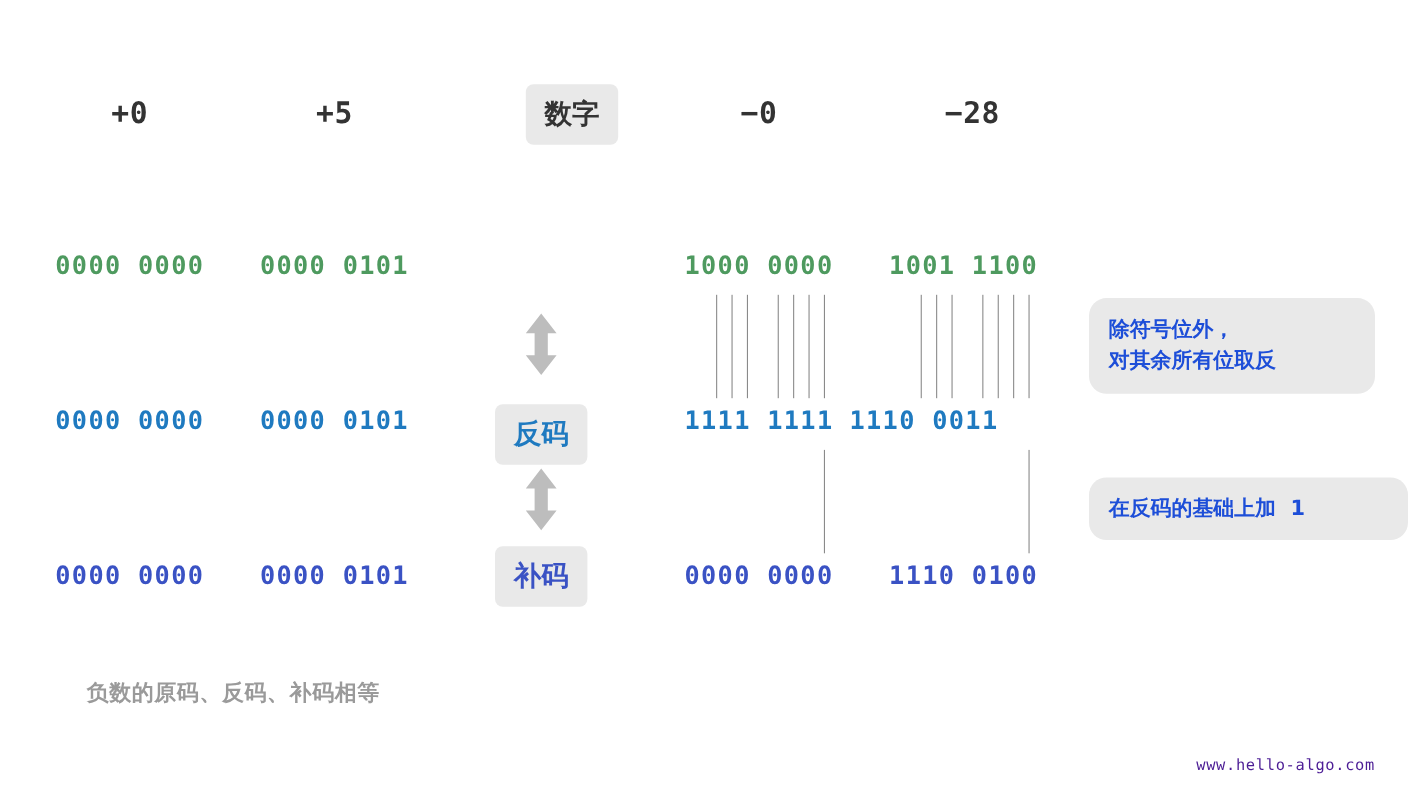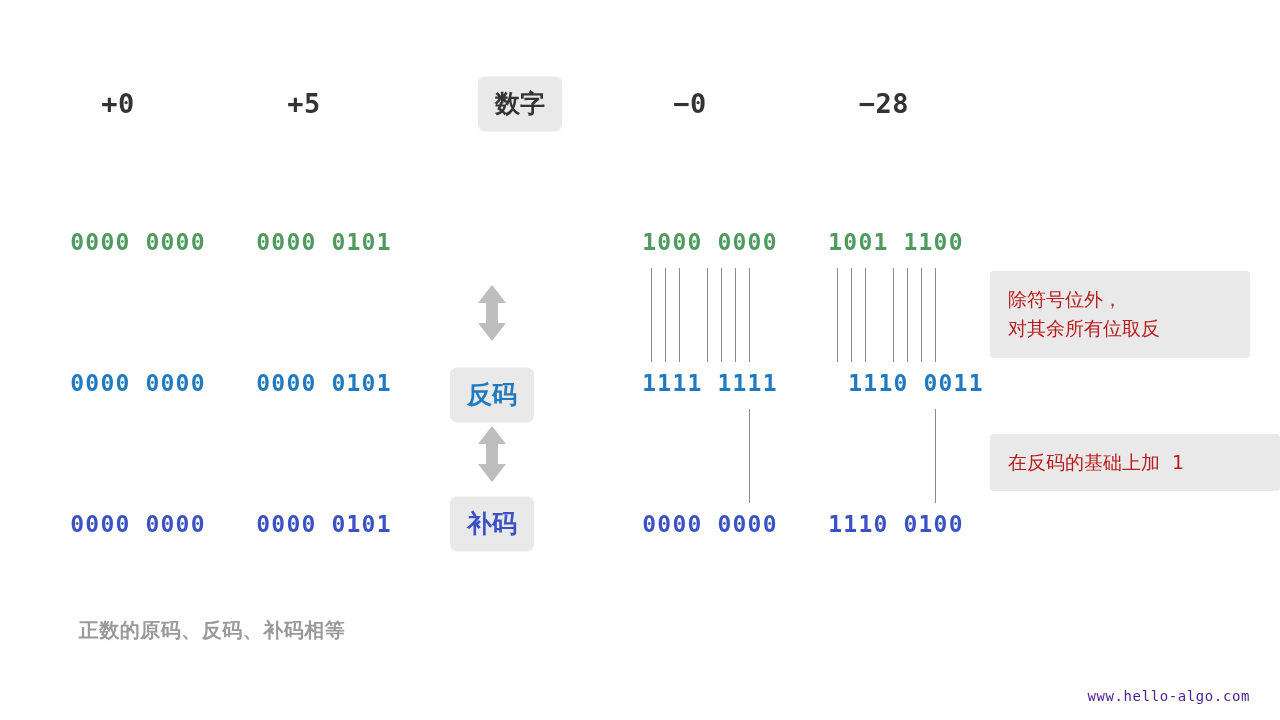--- a/index.html
+++ b/index.html
@@ -37,21 +37,20 @@
     transform: translate(-50%, -50%);
   }
 
   
   .bits {
     font-family: "DejaVu Sans Mono", "Liberation Mono", monospace;
     font-size: 23px;
     font-weight: bold;
     letter-spacing: 1.2px;
     transform: translate(-50%, -50%);
-    margin-left: 20px;
   }
   .bits.green  { color: #4e9a5f; }
   .bits.blue   { color: #1f7ac0; }
   .bits.indigo { color: #3a52c4; }
 
   
   .chip {
     background: #e9e9e9;
     border-radius: 7px;
     font-size: 25px;
@@ -68,24 +67,24 @@
 
   
   .dbl-arrow {
     transform: translate(-50%, -50%);
     line-height: 0;
   }
 
   
   .note {
     background: #e9e9e9;
-    border-radius: 4px;
-    color: #b91c1c;
+    border-radius: 16px;
+    color: #1d4ed8;
     font-size: 19px;
-    font-weight: normal;
+    font-weight: bold;
     line-height: 1.55;
     padding: 14px 18px;
   }
   .note-line { display: block; white-space: nowrap; }
 
   
   .caption {
     color: #9a9a9a;
     font-size: 20px;
     font-weight: bold;
@@ -132,21 +131,21 @@
   <div class="cell chip indigo" style="left:492px; top:524px;">补码</div>
 
   <div class="cell bits green" style="left:118px; top:242px;">0000 0000</div>
   <div class="cell bits green" style="left:304px; top:242px;">0000 0101</div>
   <div class="cell bits green" style="left:690px; top:242px;">1000 0000</div>
   <div class="cell bits green" style="left:876px; top:242px;">1001 1100</div>
 
   <div class="cell bits blue" style="left:118px; top:383px;">0000 0000</div>
   <div class="cell bits blue" style="left:304px; top:383px;">0000 0101</div>
   <div class="cell bits blue" style="left:690px; top:383px;">1111 1111</div>
-  <div class="cell bits blue" style="left:896px; top:383px;text-align:center;">1110 0011</div>
+  <div class="cell bits blue" style="left:840px; top:383px;text-align:center;">1110 0011</div>
 
   <div class="cell bits indigo" style="left:118px; top:524px;">0000 0000</div>
   <div class="cell bits indigo" style="left:304px; top:524px;">0000 0101</div>
   <div class="cell bits indigo" style="left:690px; top:524px;">0000 0000</div>
   <div class="cell bits indigo" style="left:876px; top:524px;">1110 0100</div>
 
   <div class="cell dbl-arrow" style="left:492px; top:313px;">
     <svg width="34" height="60" viewBox="0 0 34 60" aria-hidden="true">
       <path d="M17 2 L31 20 L23 20 L23 40 L31 40 L17 58 L3 40 L11 40 L11 20 L3 20 Z" fill="#bdbdbd"></path>
     </svg>
@@ -188,18 +187,18 @@
 
   <div class="note" style="position:absolute; left:990px; top:271px; width:224px;">
     <span class="note-line">除符号位外，</span>
     <span class="note-line">对其余所有位取反</span>
   </div>
 
   <div class="note" style="position:absolute; left:990px; top:434px; width:254px;">
     <span class="note-line">在反码的基础上加&nbsp; 1</span>
   </div>
 
-  <div class="cell caption" style="left:212px; top:630px;">正数的原码、反码、补码相等</div>
+  <div class="cell caption" style="left:212px; top:630px;">负数的原码、反码、补码相等</div>
 
 
   <div class="watermark">www.hello-algo.com</div>
 
 </div>
 
 </body></html>

